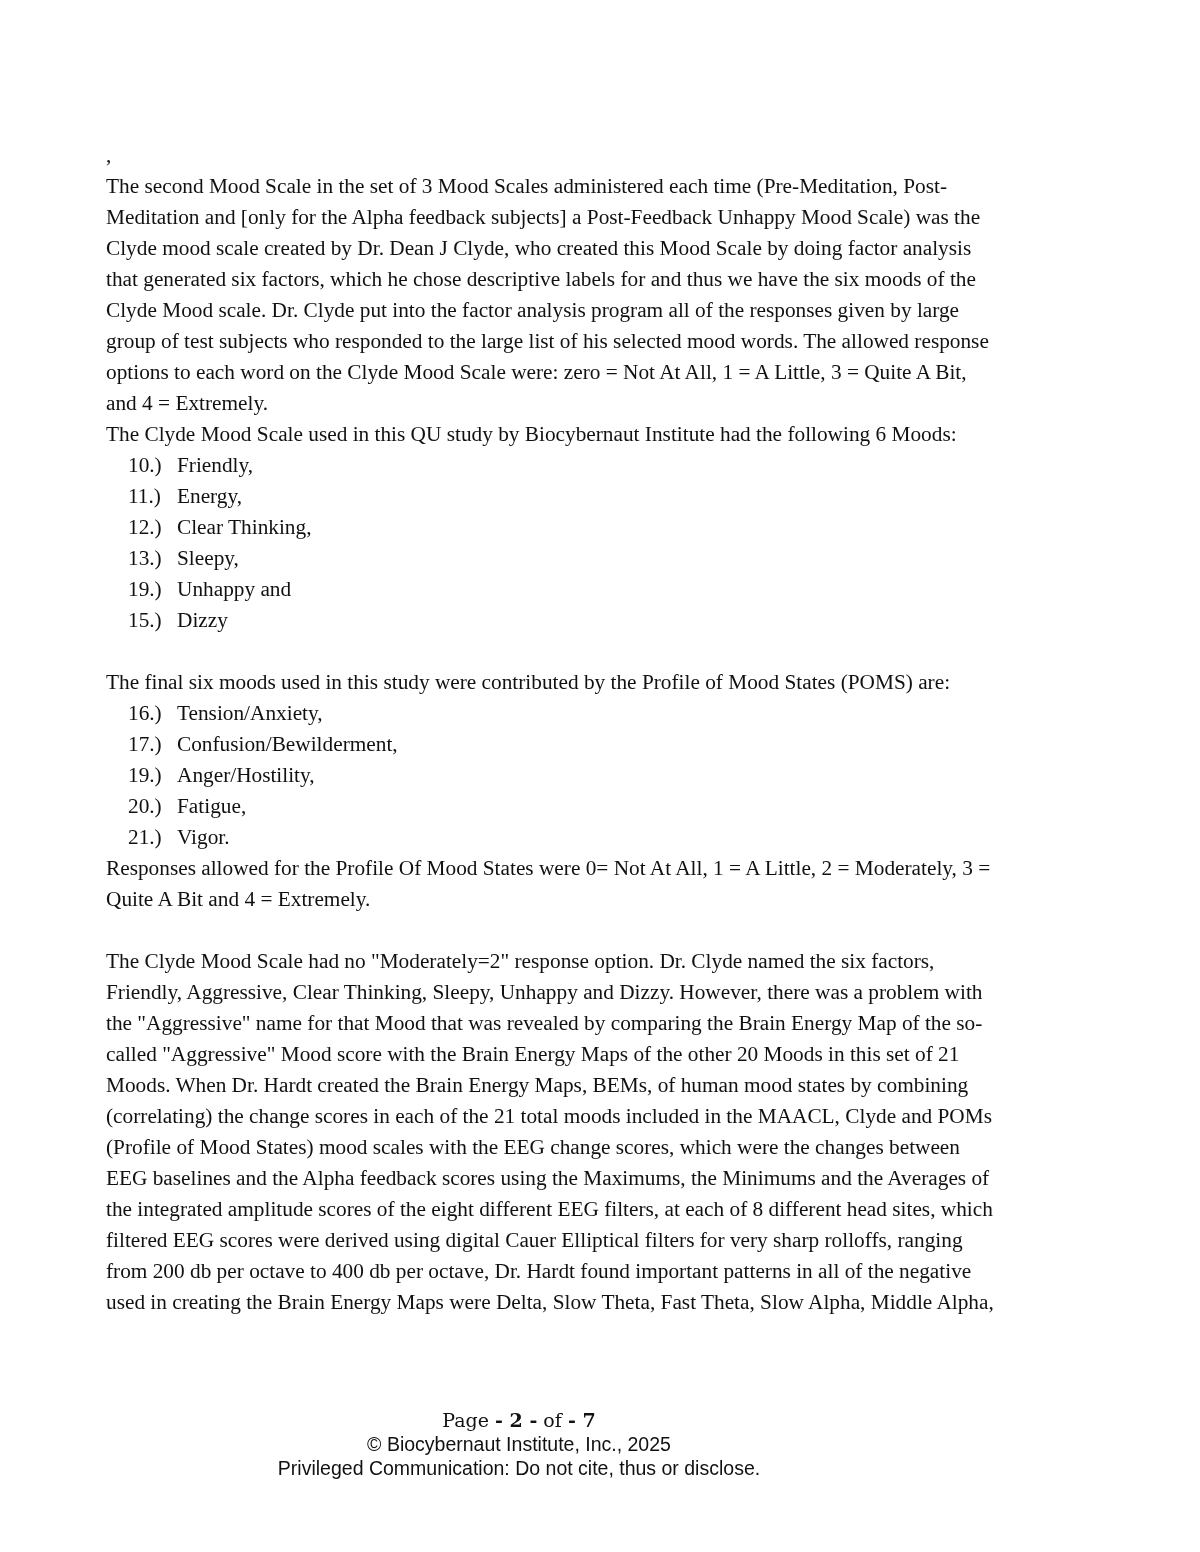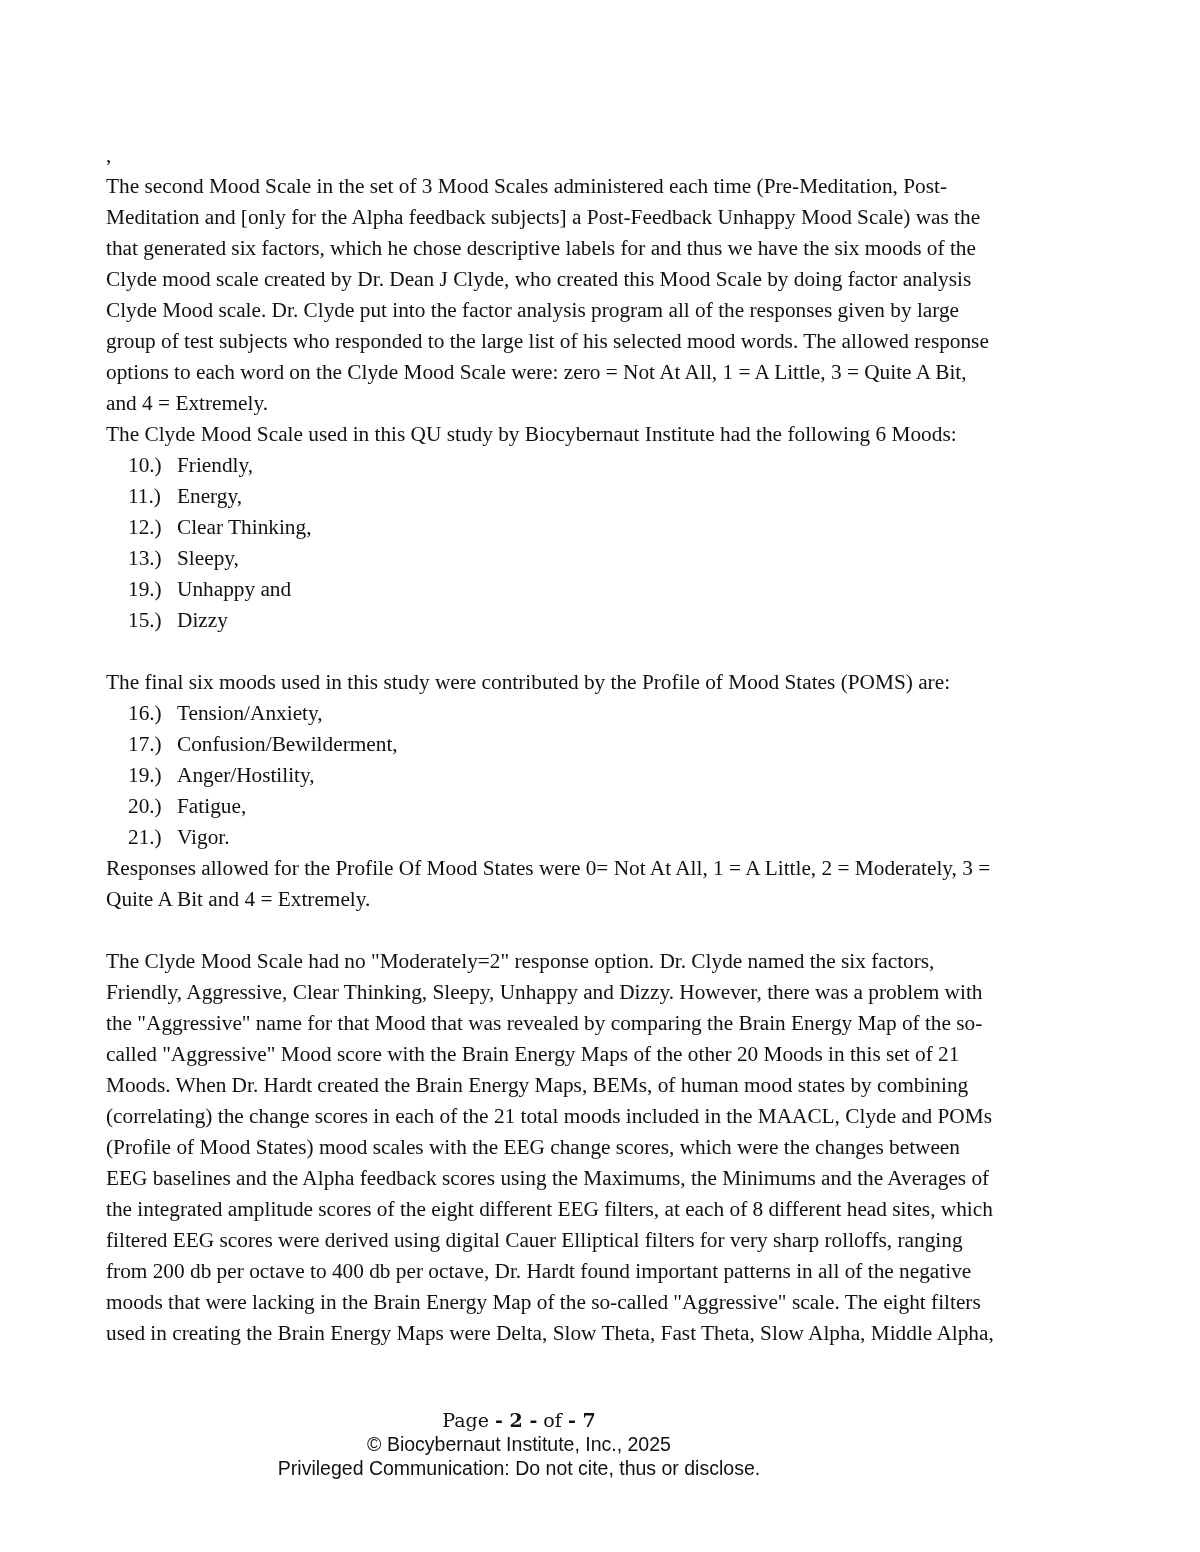--- a/index.html
+++ b/index.html
@@ -17,22 +17,22 @@
 </style>
 </head>
 <body>
 
 <div class="page">
   <div class="stray">,</div>
 
   <div>
     <span class="line">The second Mood Scale in the set of 3 Mood Scales administered each time (Pre-Meditation, Post-</span>
     <span class="line">Meditation and [only for the Alpha feedback subjects] a Post-Feedback Unhappy Mood Scale) was the</span>
+    <span class="line">Clyde mood scale created by Dr. Dean J Clyde, who created this Mood Scale by doing factor analysis</span>
     <span class="line">that generated six factors, which he chose descriptive labels for and thus we have the six moods of the</span>
-    <span class="line">Clyde mood scale created by Dr. Dean J Clyde, who created this Mood Scale by doing factor analysis</span>
     <span class="line">Clyde Mood scale.  Dr. Clyde put into the factor analysis program all of the responses given by large</span>
     <span class="line">group of test subjects who responded to the large list of his selected mood words.  The allowed response</span>
     <span class="line">options to each word on the Clyde Mood Scale were:  zero = Not At All, 1 = A Little, 3 = Quite A Bit,</span>
     <span class="line">and 4 = Extremely.</span>
   </div>
 
   <span class="line">The Clyde Mood Scale used in this QU study by Biocybernaut Institute had the following 6 Moods:</span>
 
   <div>
     <span class="list-item"><span class="num">10.)</span><span>Friendly,</span></span>
@@ -67,21 +67,20 @@
     <span class="line">Friendly, Aggressive, Clear Thinking, Sleepy, Unhappy and Dizzy.  However, there was a problem with</span>
     <span class="line">the "Aggressive" name for that Mood that was revealed by comparing the Brain Energy Map of the so-</span>
     <span class="line">called "Aggressive" Mood score with the Brain Energy Maps of the other 20 Moods in this set of 21</span>
     <span class="line">Moods.  When Dr. Hardt created the Brain Energy Maps, BEMs, of human mood states by combining</span>
     <span class="line">(correlating) the change scores in each of the 21 total moods included in the MAACL, Clyde and POMs</span>
     <span class="line">(Profile of Mood States) mood scales with the EEG change scores, which were the changes between</span>
     <span class="line">EEG baselines and the Alpha feedback scores using the Maximums, the Minimums and the Averages of</span>
     <span class="line">the integrated amplitude scores of the eight different EEG filters, at each of 8 different head sites, which</span>
     <span class="line">filtered EEG scores were derived using digital Cauer Elliptical filters for very sharp rolloffs, ranging</span>
     <span class="line">from 200 db per octave to 400 db per octave, Dr. Hardt found important patterns in all of the negative</span>
-    <span class="line">moods that were lacking in the Brain Energy Map of the so-called "Aggressive" scale.  The eight filters</span>
     <span class="line">used in creating the Brain Energy Maps were Delta, Slow Theta, Fast Theta, Slow Alpha, Middle Alpha,</span>
   </div>
 </div>
 
 <div class="footer">
   <div class="pg"><span>Page </span><b>- </b><b>2</b><b> -</b><span> of </span><b>- </b><b>7</b></div>
   <div class="sans">© Biocybernaut Institute, Inc., 2025</div>
   <div class="sans">Privileged Communication:  Do not cite, thus or disclose.</div>
 </div>
 

